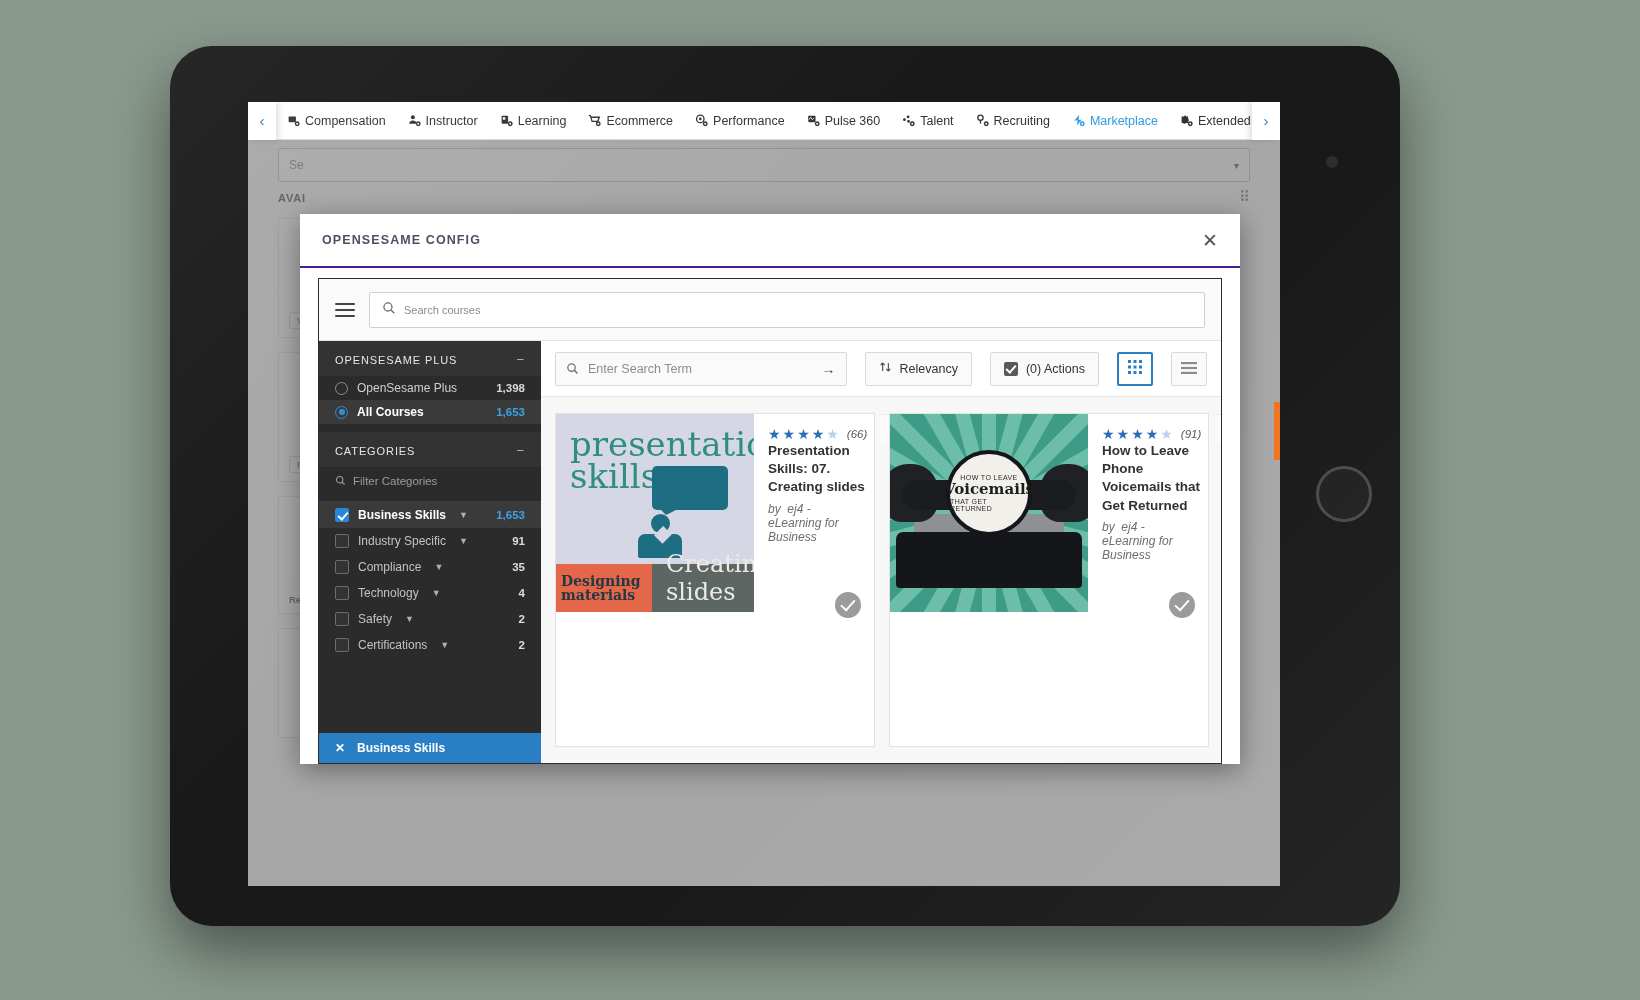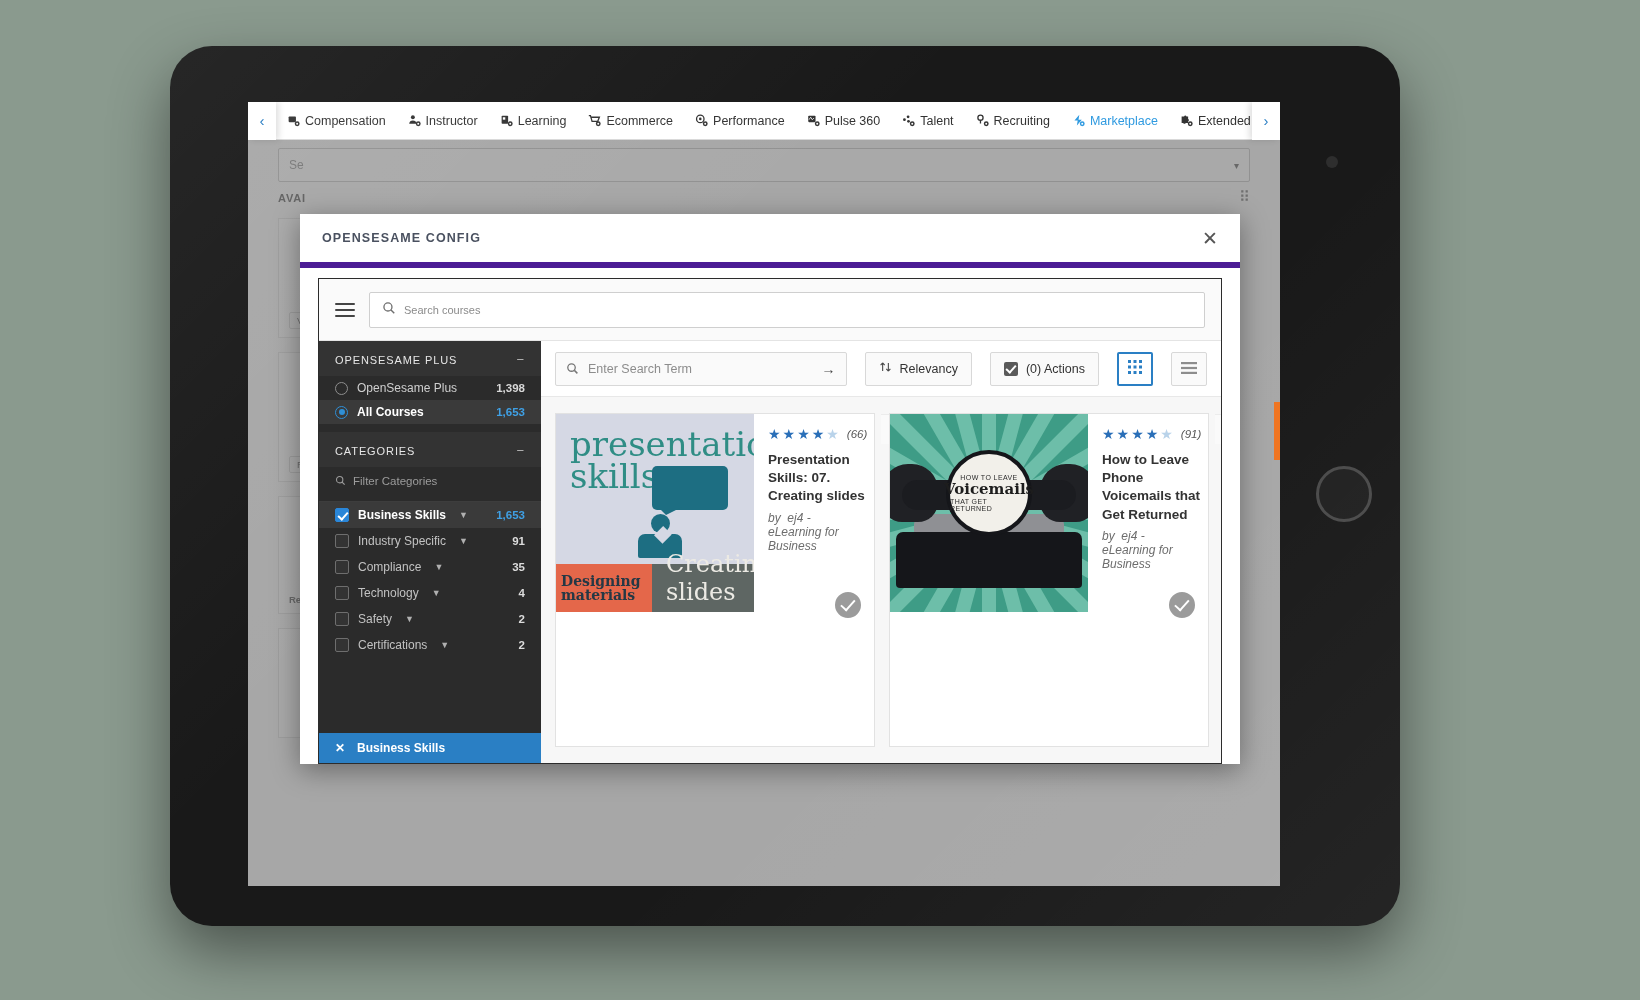--- a/index.html
+++ b/index.html
@@ -92,21 +92,21 @@
   #bgdim { position:absolute; left:0; top:38px; right:0; bottom:0; background:rgba(90,90,90,.52); }
 
   
   #modal {
     position:absolute; left:52px; top:112px; width:940px; height:550px;
     background:#fff; box-shadow:0 6px 26px rgba(0,0,0,.38); z-index:20;
     display:flex; flex-direction:column;
   }
   #modal-head {
     height:54px; flex:0 0 54px; display:flex; align-items:center;
-    padding:0 22px; border-bottom:6px solid #4c1d95;
+    padding:0 22px; border-bottom:2px solid #4c1d95;
   }
   #modal-title { font-size:12.5px; letter-spacing:1.1px; color:#4a5160; font-weight:600; }
   #modal-close { margin-left:auto; font-size:19px; color:#555; cursor:pointer; line-height:1; }
 
   #modal-body { flex:1 1 auto; padding:10px 18px 0 18px; overflow:hidden; }
   #os-app {
     width:100%; height:100%; border:1px solid #2c2c2c; background:#fff;
     display:flex; flex-direction:column; overflow:hidden;
   }
 
@@ -223,21 +223,21 @@
   .course-card {
     width:320px; flex:0 0 320px; background:#fff; border:1px solid #e2e2e2;
     display:flex; flex-direction:row; position:relative;
   }
   .thumb { height:198px; flex:0 0 198px; position:relative; overflow:hidden; }
   .card-body { padding:12px 14px 8px 14px; flex:1 1 auto; }
   .stars { display:flex; align-items:center; gap:2px; font-size:14px; color:#2a6fb8; }
   .stars .dim { color:#b9d3ea; }
   .stars .cnt { font-size:11.5px; color:#555; font-style:italic; margin-left:6px; }
   .c-title {
-    margin-top:9px; font-size:13.5px; font-weight:bold; color:#333; line-height:1.35;
+    font-size:13.5px; font-weight:bold; color:#333; line-height:1.35;
   }
   .c-by { margin-top:5px; font-size:12px; color:#6d6d6d; font-style:italic; }
   .card-foot {
     height:30px; flex:0 0 30px; border-top:1px solid #ececec; background:#fafafa;
     display:flex; align-items:center; justify-content:flex-end; gap:6px; padding:0 12px;
     font-size:11.5px; color:#666;
   }
   .clock { width:12px; height:12px; border:1.5px solid #f0a13a; border-radius:50%; position:relative; }
   .clock:after { content:""; position:absolute; left:4px; top:2px; width:1.5px; height:4px; background:#f0a13a; }
   .check-badge {

